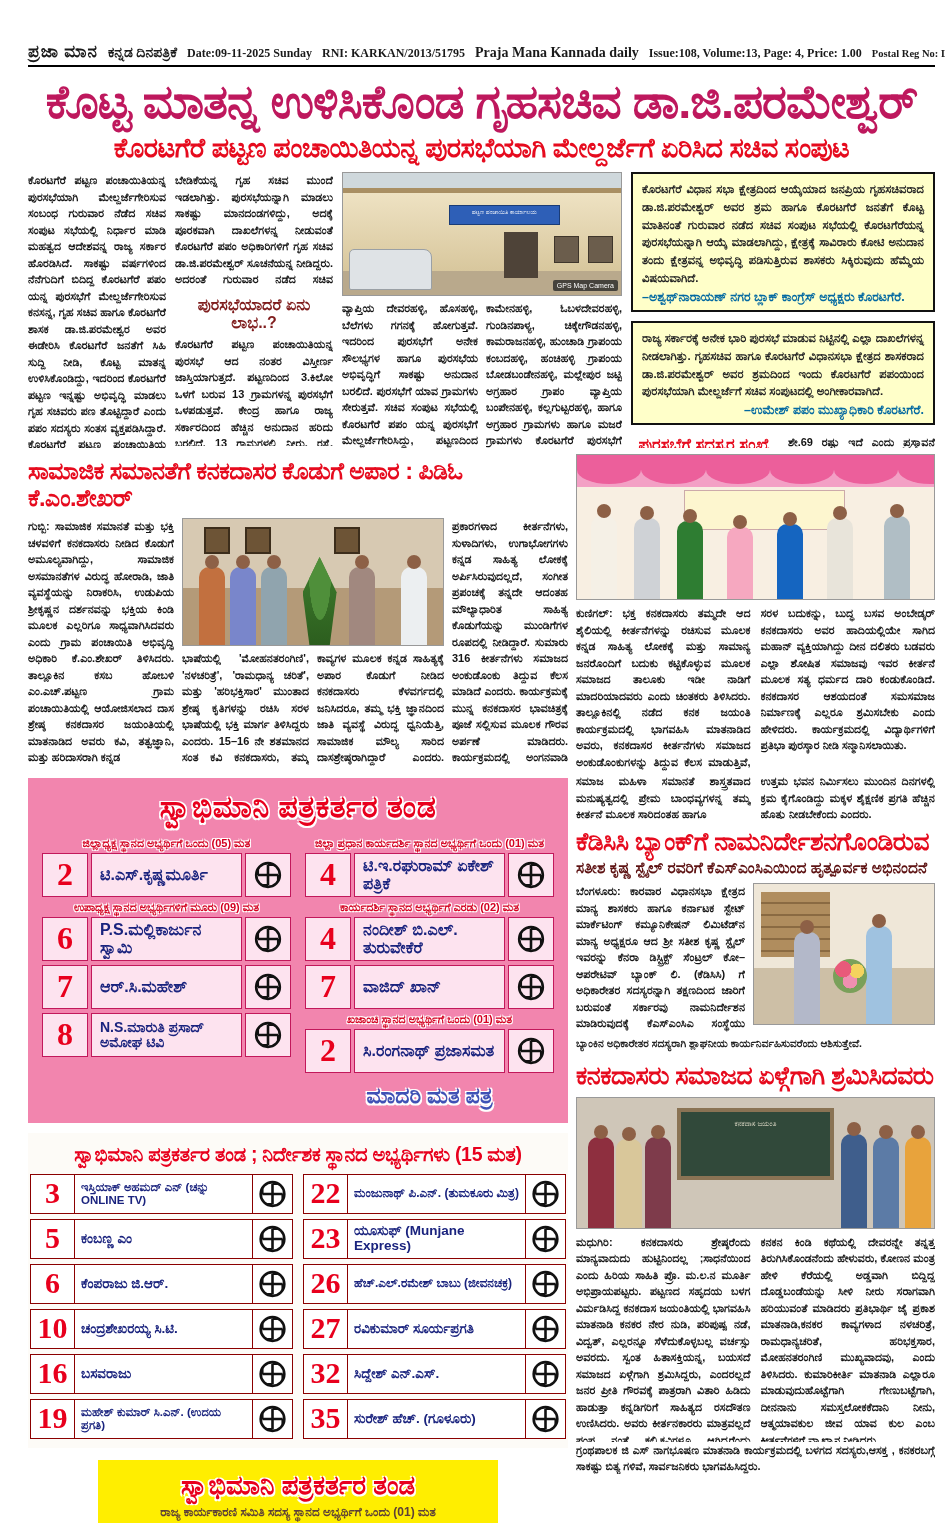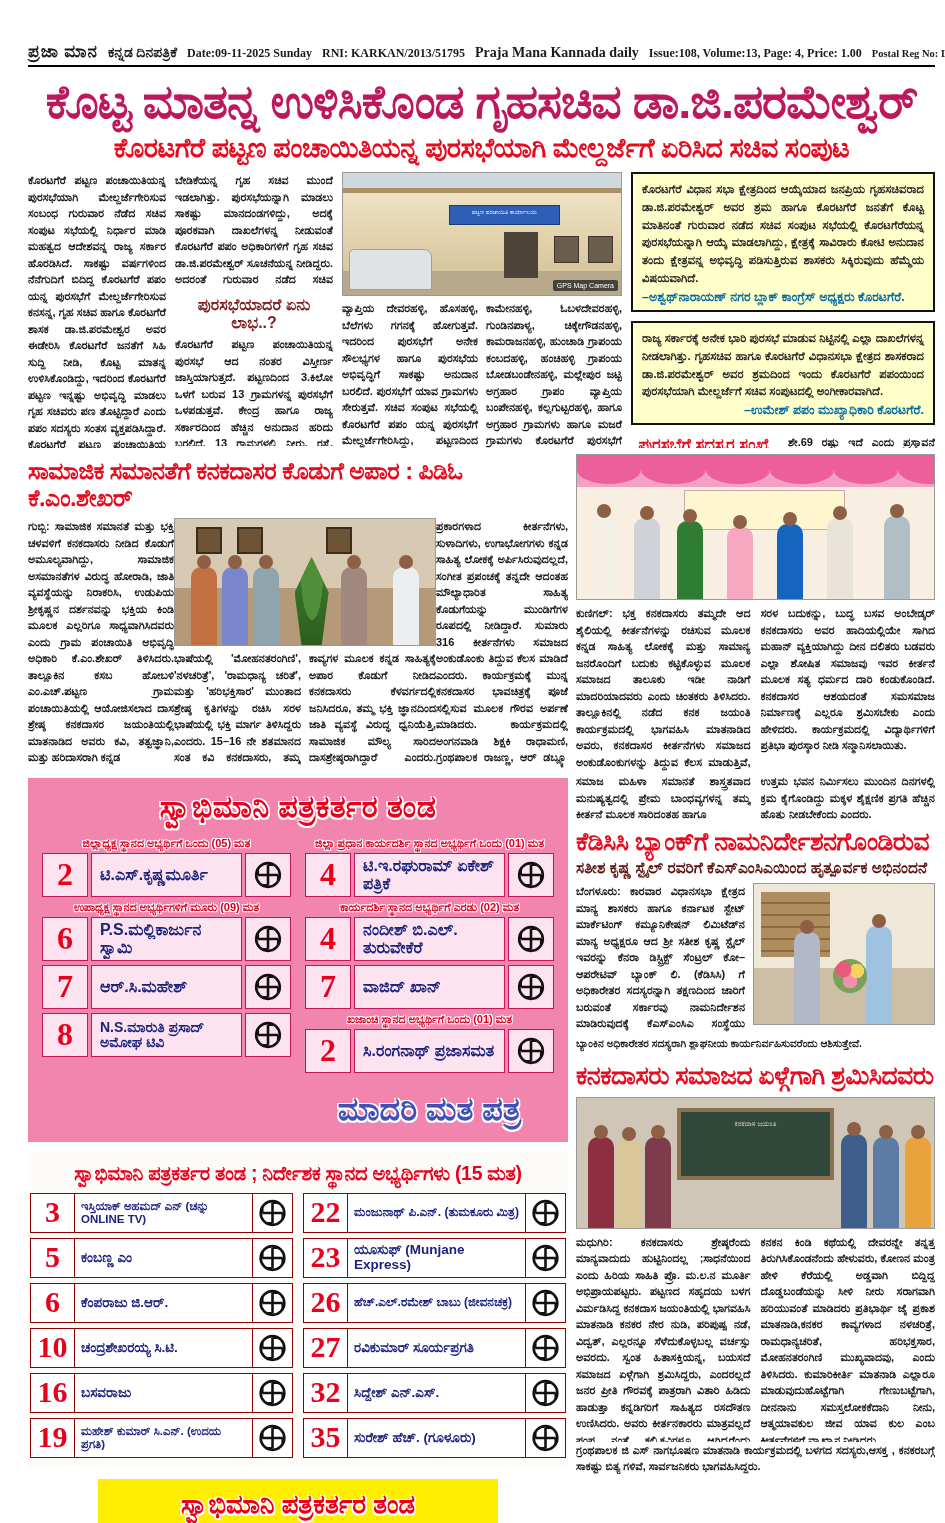--- a/index.html
+++ b/index.html
@@ -72,21 +72,21 @@
   .substory { display:flex; gap:10px; margin-top:2px; height:118px; overflow:hidden; }
   .substory-col { flex:1; }
   .substory-h { color:#e60b1e; font-weight:bold; font-size:16.5px; text-align:center; line-height:1.3; margin-bottom:4px; }
 
   
   .band { display:flex; gap:8px; margin-top:6px; }
   .band-left { width:540px; }
   .band-right { width:359px; }
 
   .sec-headline { font-size:23.5px; font-weight:bold; color:#e60b1e; line-height:1.15; letter-spacing:-0.5px; margin:4px 0 6px; }
-  .gubbi-row { display:flex; height:252px; overflow:hidden; }
+  .gubbi-row { display:flex; gap:8px; height:252px; overflow:hidden; }
   .gubbi-c1 { width:146px; }
   .gubbi-mid { width:262px; display:flex; flex-direction:column; gap:4px; }
   .gubbi-mid-cols { display:flex; gap:8px; flex:1; overflow:hidden; }
   .gubbi-mid-cols .btxt { flex:1; }
   .gubbi-c4 { flex:1; }
 
   .photo-room { height:128px; background:linear-gradient(#d7c9b2 0 55%, #b49a78 55% 100%); }
   .room-frame { position:absolute; top:6%; width:10%; height:22%; background:#6d5436; border:2px solid #3c2d1b; }
   .person { position:absolute; bottom:0; width:26px; height:62%; border-radius:10px 10px 0 0; }
   .person .head { position:absolute; top:-12px; left:6px; width:14px; height:14px; border-radius:50%; background:#8d6046; }
@@ -127,23 +127,23 @@
   .crow .num {
     width:46px; text-align:center; font-family:"Liberation Serif",serif;
     font-weight:bold; color:#e8001d; font-size:32px; line-height:40px; height:44px;
   }
   .crow .nm {
     flex:1; display:flex; align-items:center; padding:2px 8px; height:44px;
     color:#1a237e; font-weight:bold; font-size:16px; line-height:1.1;
   }
   .crow .stamp { width:46px; height:44px; display:flex; align-items:center; justify-content:center; padding:7px; }
   .model-label {
-    text-align:center; font-size:32px; font-weight:bold; color:#3f51b5;
+    text-align:center; font-size:22px; font-weight:bold; color:#3f51b5;
     text-shadow:-1.5px -1.5px 0 #fff,1.5px -1.5px 0 #fff,-1.5px 1.5px 0 #fff,1.5px 1.5px 0 #fff;
-    margin-top:18px;
+    margin-top:10px;
   }
 
   .white-box { background:#fdfbf7; padding:10px 2px 4px; margin-top:10px; }
   .white-title { text-align:center; color:#e8001d; font-weight:bold; font-size:19.5px; margin-bottom:8px; letter-spacing:-0.3px; }
   .white-cols { display:flex; gap:10px; }
   .white-col { flex:1; }
   .wrow { display:flex; margin-bottom:5px; border:1px solid #8b0000; background:#fff; }
   .wrow .num {
     width:44px; text-align:center; font-family:"Liberation Serif",serif;
     font-weight:bold; color:#e8001d; font-size:30px; line-height:36px; height:38px;

